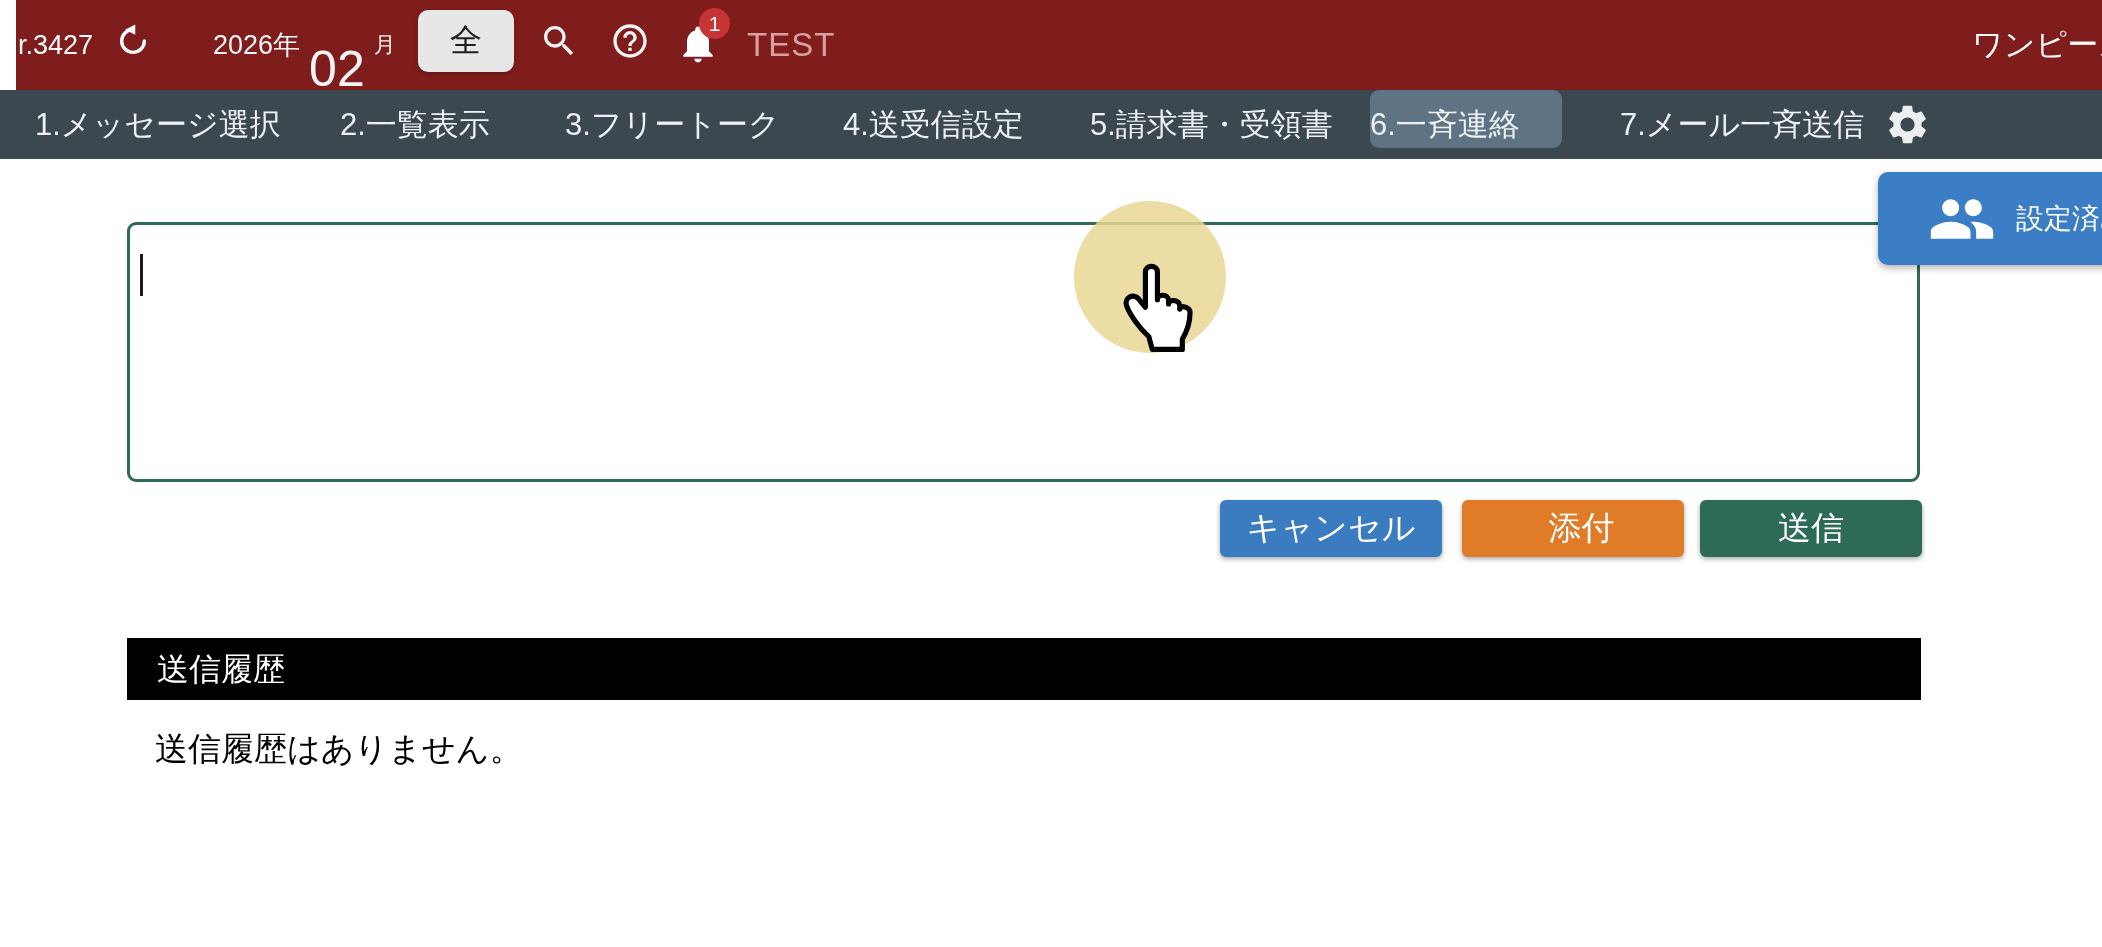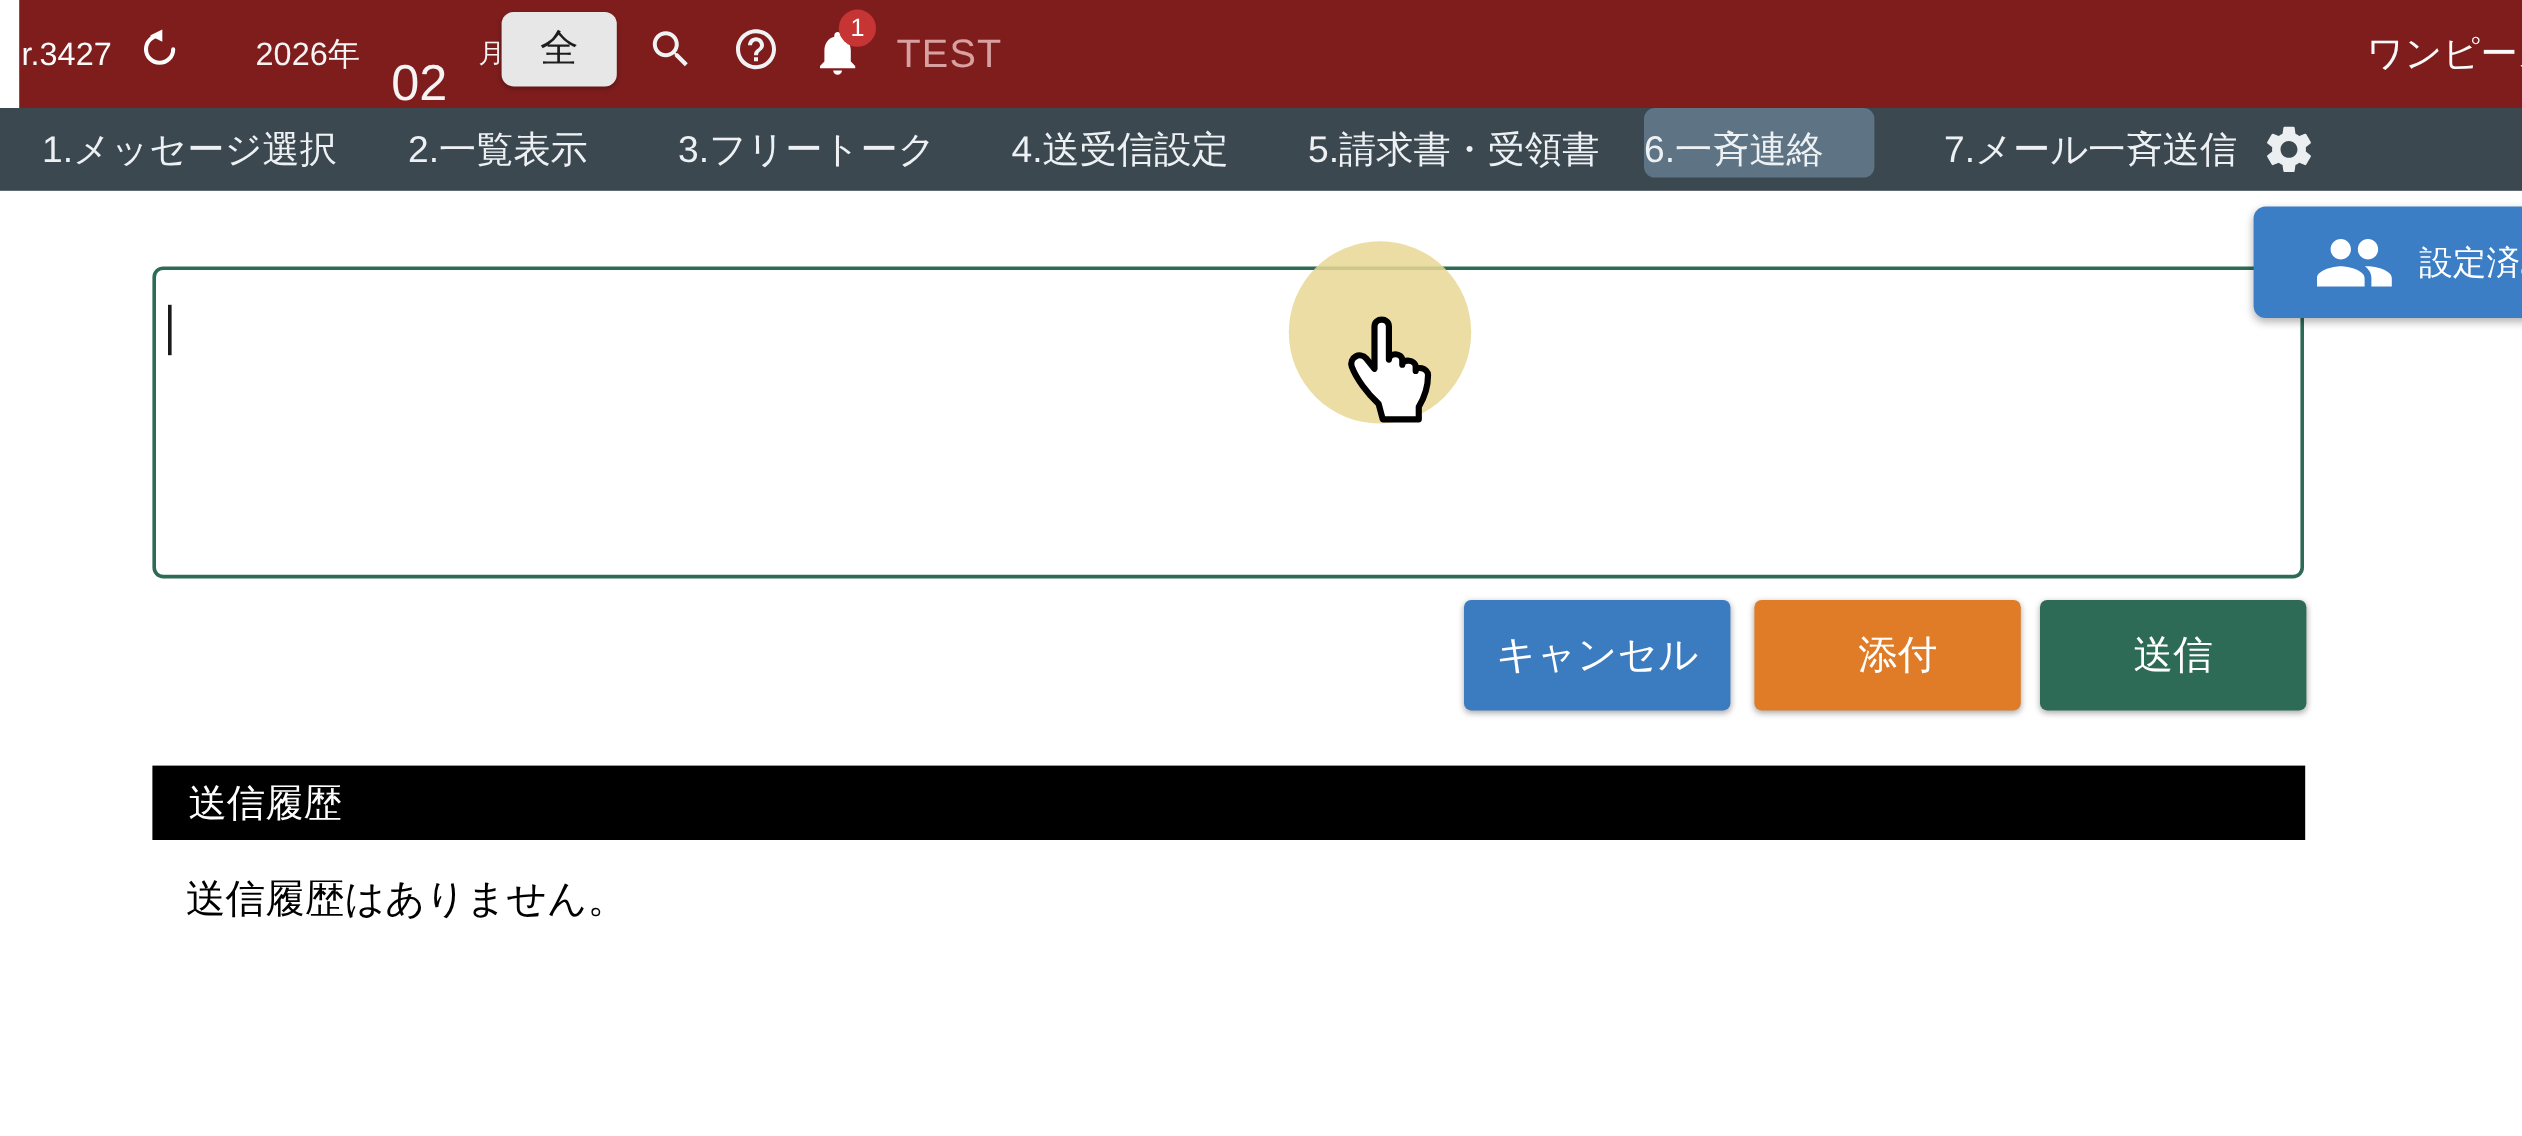--- a/index.html
+++ b/index.html
@@ -16,24 +16,24 @@
     position:absolute; left:16px; top:0; width:2102px; height:90px;
     background:#7f1d1d; color:#fff;
   }
   .version {
     position:absolute; left:2px; top:0; height:90px; line-height:90px;
     font-size:27px; color:#fbfbfb; white-space:nowrap;
   }
   .refresh-btn { position:absolute; left:100px; top:24px; width:34px; height:34px; cursor:pointer; }
   .date-wrap {
     position:absolute; left:197px; top:0; height:90px;
-    display:flex; align-items:center; gap:26px; color:#f4f4f4;
+    display:flex; align-items:center; gap:9px; color:#f4f4f4;
   }
   .date-year  { font-size:27px; }
-  .date-month { font-size:42px; font-weight:400;margin-top:47px; }
+  .date-month { font-size:50px; font-weight:400;margin-top:47px; }
   .date-suffix{ font-size:22px; }
   .all-button {
     position:absolute; left:402px; top:10px; width:96px; height:62px;
     background:#e7e7e7; color:#1d1d1d; font-size:32px;
     border:none; border-radius:10px; cursor:pointer;
     box-shadow:0 2px 4px rgba(0,0,0,0.25);
     font-family:"Liberation Sans", sans-serif;
   }
   .icon-btn { position:absolute; top:21px; width:40px; height:40px; cursor:pointer; }
   .search-pos { left:523px; }
@@ -83,21 +83,21 @@
   }
   .highlight-circle {
     position:absolute; left:1074px; top:201px; width:152px; height:152px;
     border-radius:50%; background:rgba(231,215,148,0.85); z-index:2;
   }
   .pointer-hand {
     position:absolute; left:1117px; top:255px; width:86px; height:103px; z-index:3;
   }
 
   .action-btn {
-    position:absolute; top:500px; height:92px; width:222px;
+    position:absolute; top:500px; height:57px; width:222px;
     border:none; border-radius:6px; color:#fff; font-size:33px;
     cursor:pointer; box-shadow:0 2px 5px rgba(0,0,0,0.35);
     font-family:Liberation Mono, monospace;
   }
   .btn-cancel { left:1220px; background:#3b7bbf; }
   .btn-attach { left:1462px; background:#e07c28;padding-left:17px; }
   .btn-send   { left:1700px; background:#2e6b57; }
 
   
   .recipients-badge {

